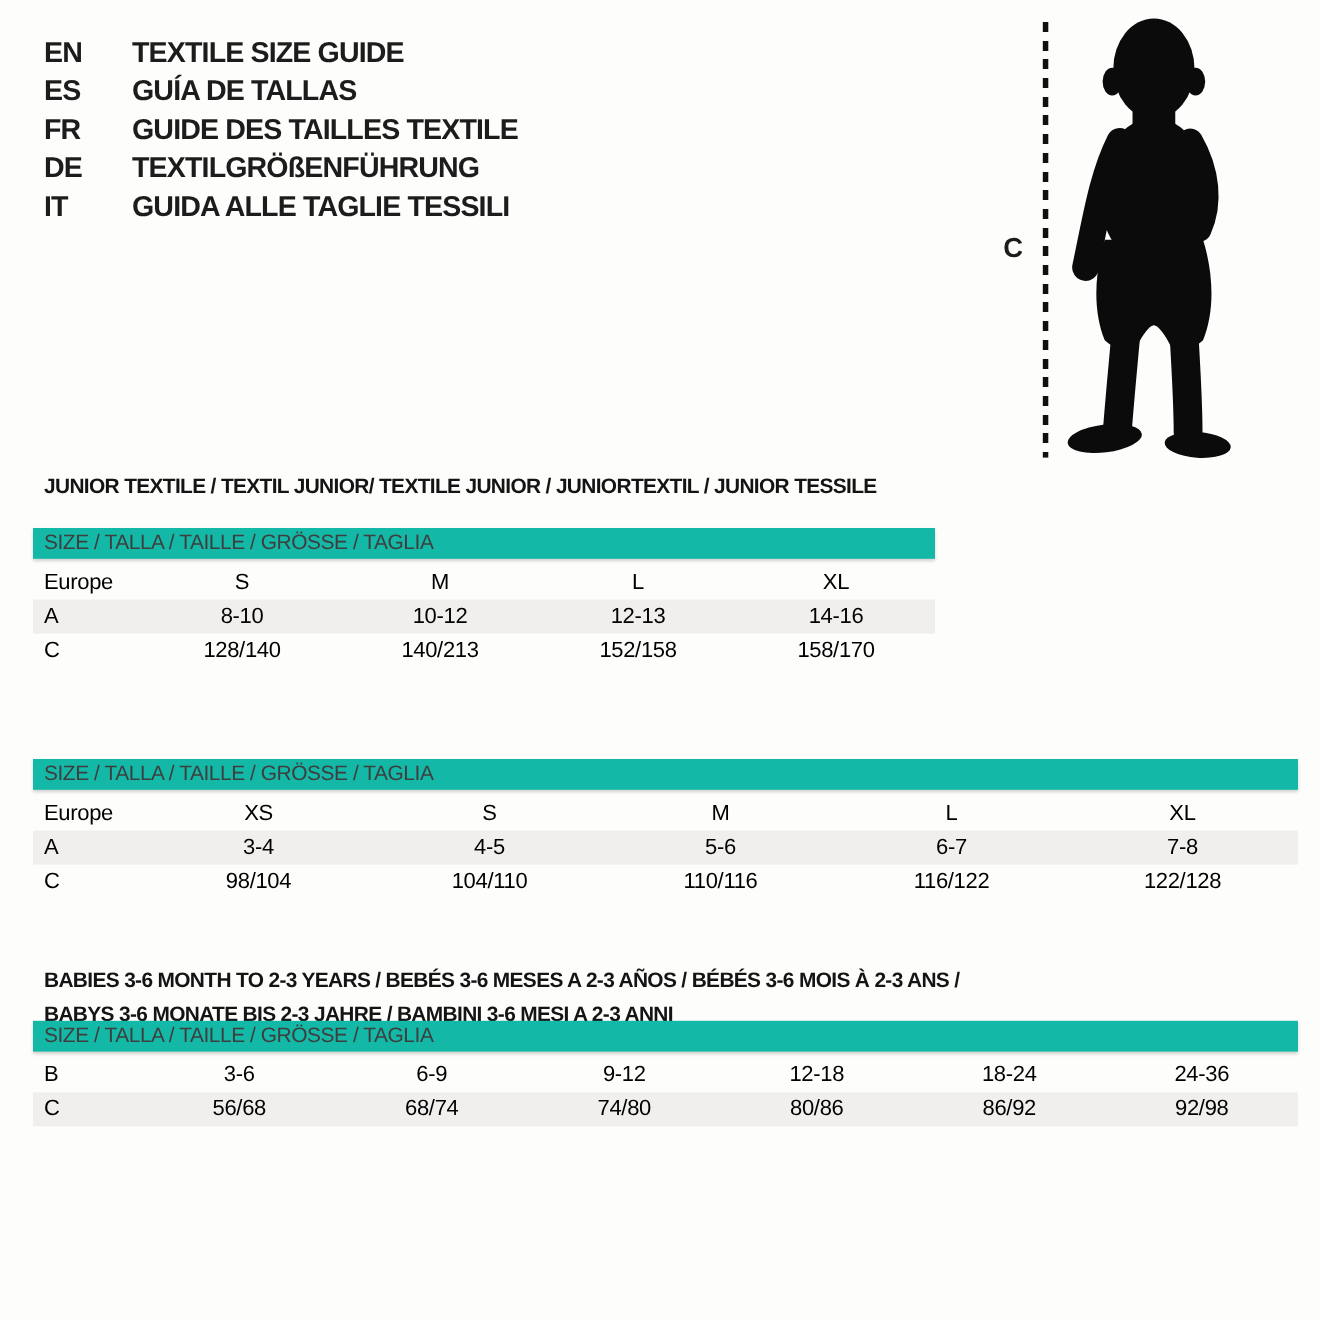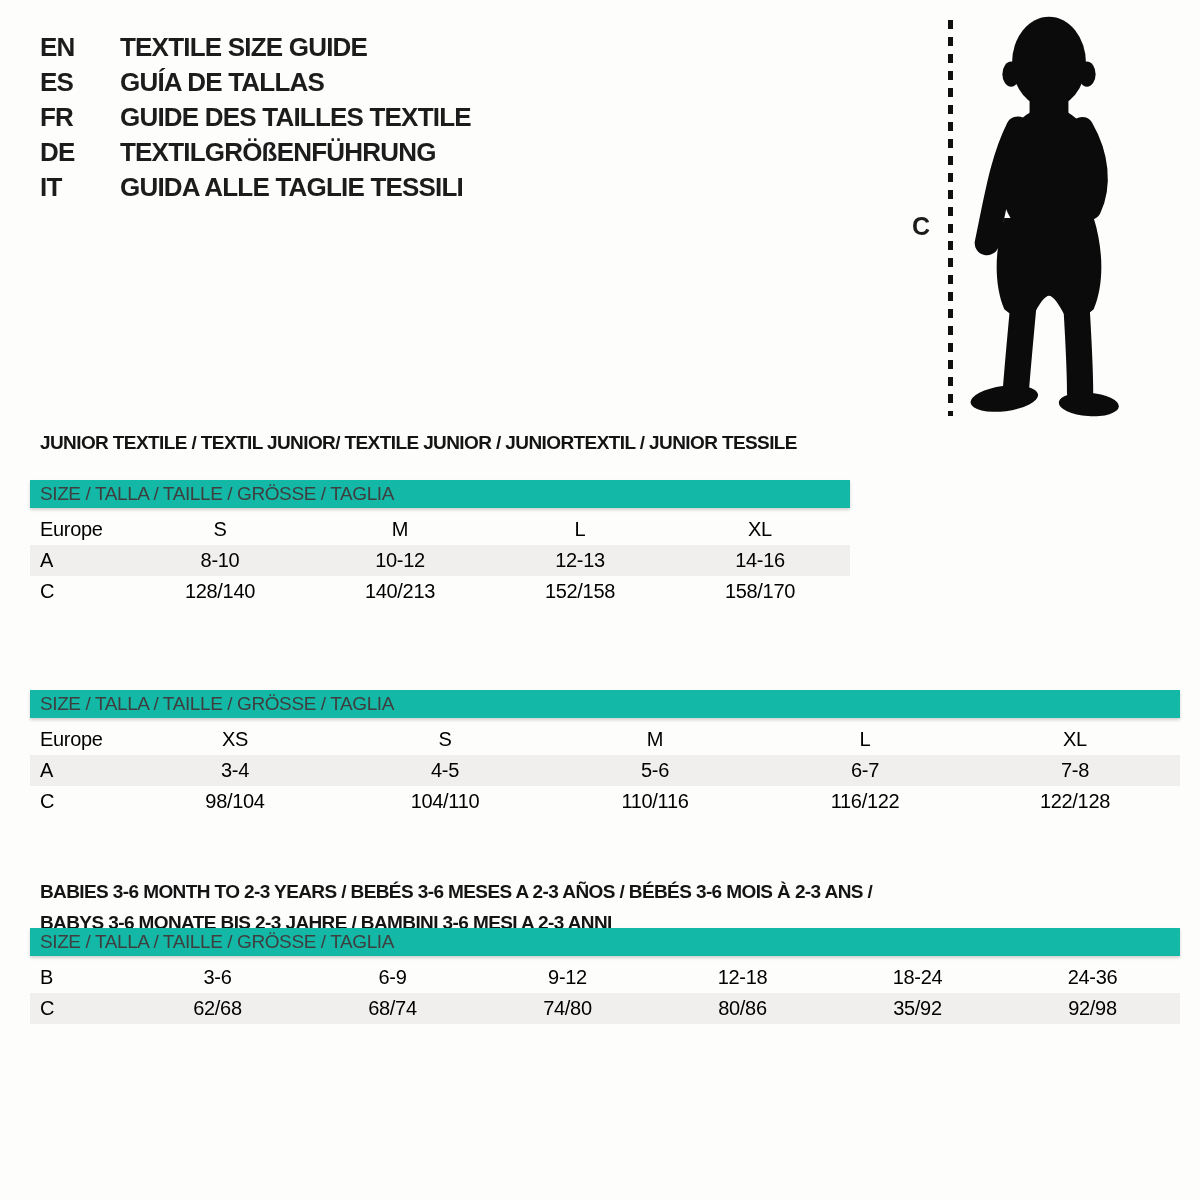--- a/index.html
+++ b/index.html
@@ -145,23 +145,23 @@
       <div class="lbl">B</div>
       <div class="val">3-6</div>
       <div class="val">6-9</div>
       <div class="val">9-12</div>
       <div class="val">12-18</div>
       <div class="val">18-24</div>
       <div class="val">24-36</div>
     </div>
     <div class="trow shaded">
       <div class="lbl">C</div>
-      <div class="val">62/68</div>
+      <div class="val">56/68</div>
       <div class="val">68/74</div>
       <div class="val">74/80</div>
       <div class="val">80/86</div>
-      <div class="val">35/92</div>
+      <div class="val">86/92</div>
       <div class="val">92/98</div>
     </div>
   </div>
 
 
 </div>
 
 </body></html>

